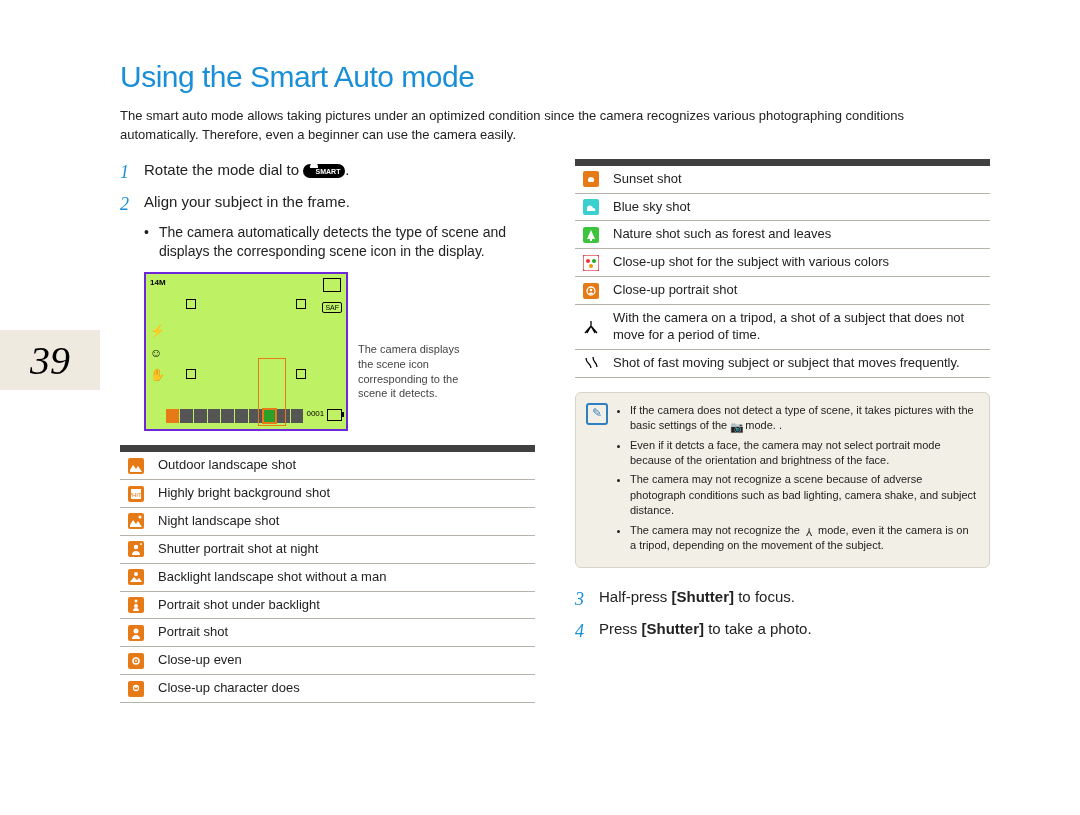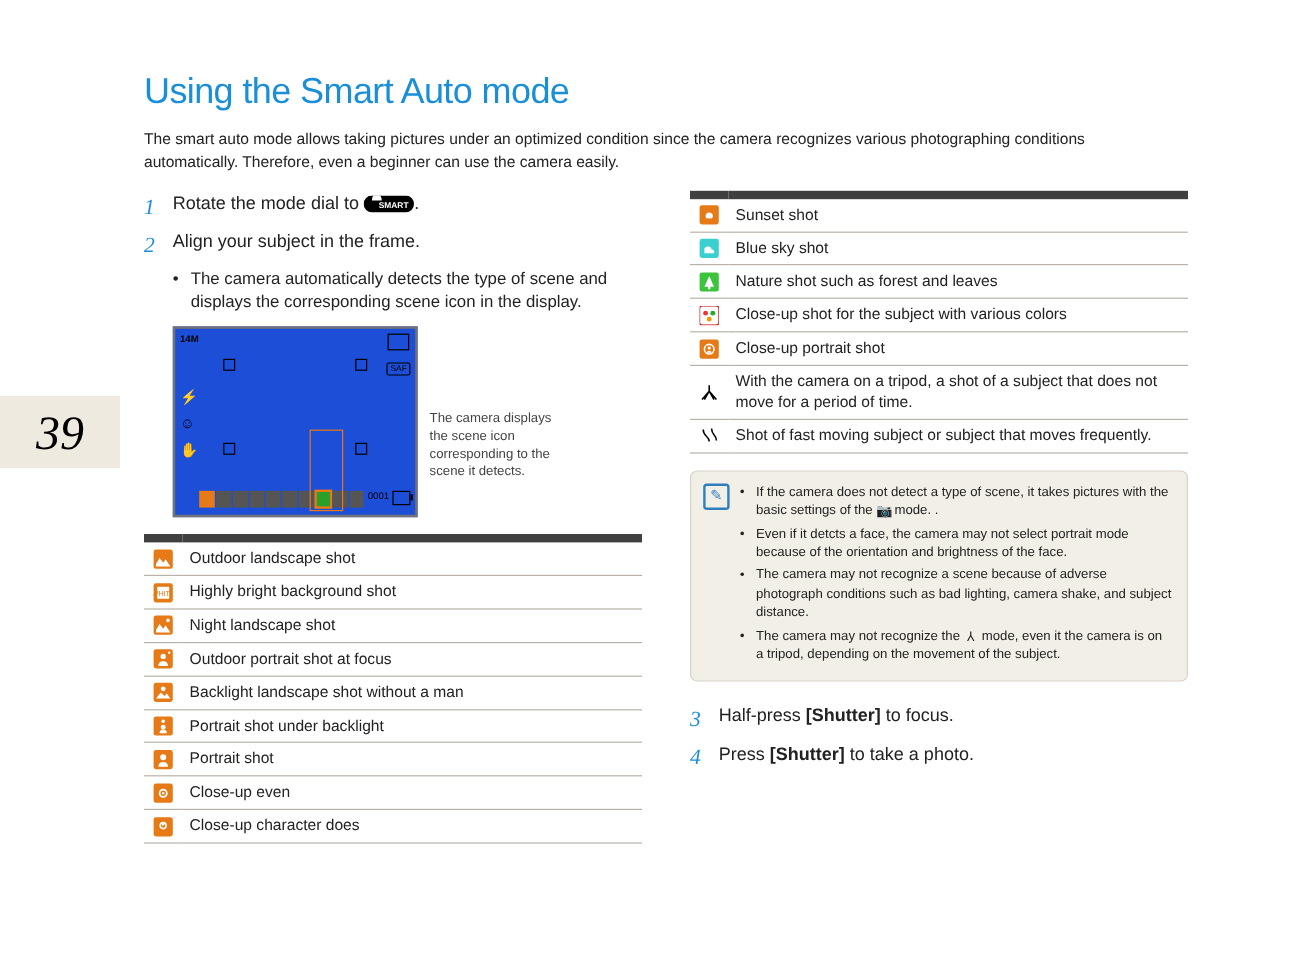--- a/index.html
+++ b/index.html
@@ -10,21 +10,21 @@
   .cols{display:flex;gap:40px}
   .col{flex:1;min-width:0}
   .step{display:flex;gap:10px;margin-bottom:6px;font-size:15px;line-height:1.45}
   .step-num{color:#1a8fd8;font-style:italic;font-family:Georgia,serif;font-size:18px;width:14px;flex-shrink:0}
   .bullet-row{display:flex;gap:10px;margin:6px 0 10px 24px;font-size:14px;line-height:1.4}
   .bullet-dot{flex-shrink:0}
   .smart-badge{display:inline-flex;align-items:center;vertical-align:middle}
   .smart-badge svg{display:block}
   .shutter{font-weight:700}
   .screen-fig{display:flex;gap:10px;margin:6px 0 14px 24px}
-  .lcd{width:200px;height:155px;border:2px solid #737373;background:#1d4ed8;position:relative;font-size:9px;color:#000}
+  .lcd{width:200px;height:155px;border:2px solid #6d28d9;background:#bef264;position:relative;font-size:9px;color:#000}
   .lcd .top-res{position:absolute;top:4px;left:4px;font-weight:700;font-size:8px}
   .lcd .right-icons{position:absolute;top:4px;right:4px;display:flex;flex-direction:column;gap:10px;align-items:center}
   .ric{width:16px;height:12px;border:1px solid #000}
   .saf{font-size:7px;border:1px solid #000;padding:1px 2px;border-radius:2px}
   .lcd .left-icons{position:absolute;top:50px;left:4px;display:flex;flex-direction:column;gap:8px}
   .lic{font-size:12px}
   .corners span{position:absolute;width:8px;height:8px;border:1px solid #000}
   .c-tl{top:25px;left:40px;border-right:none;border-bottom:none}
   .c-tr{top:25px;right:40px;border-left:none;border-bottom:none}
   .c-bl{top:95px;left:40px;border-right:none;border-top:none}
@@ -148,21 +148,21 @@
                     <circle cx="12" cy="4" r="1.5" fill="#fff"></circle>
                   </svg></span></td>
               <td>Night landscape shot</td>
             </tr>
             <tr>
               <td class="ic-cell"><span class="ic" style="background:#e67a16"><svg viewBox="0 0 16 16">
                     <circle cx="8" cy="6" r="2.2" fill="#fff"></circle>
                     <path d="M4 14c0-3 2-4 4-4s4 1 4 4z" fill="#fff"></path>
                     <circle cx="13" cy="3" r="1" fill="#fff"></circle>
                   </svg></span></td>
-              <td>Outdoor portrait shot at focus</td>
+              <td>Shutter portrait shot at night</td>
             </tr>
             <tr>
               <td class="ic-cell"><span class="ic" style="background:#e67a16"><svg viewBox="0 0 16 16">
                     <circle cx="8" cy="5" r="2" fill="#fff"></circle>
                     <path d="M2 13l4-5 3 3 2-2 3 4z" fill="#fff"></path>
                   </svg></span></td>
               <td>Backlight landscape shot without a man</td>
             </tr>
             <tr>
               <td class="ic-cell"><span class="ic" style="background:#e67a16"><svg viewBox="0 0 16 16">

